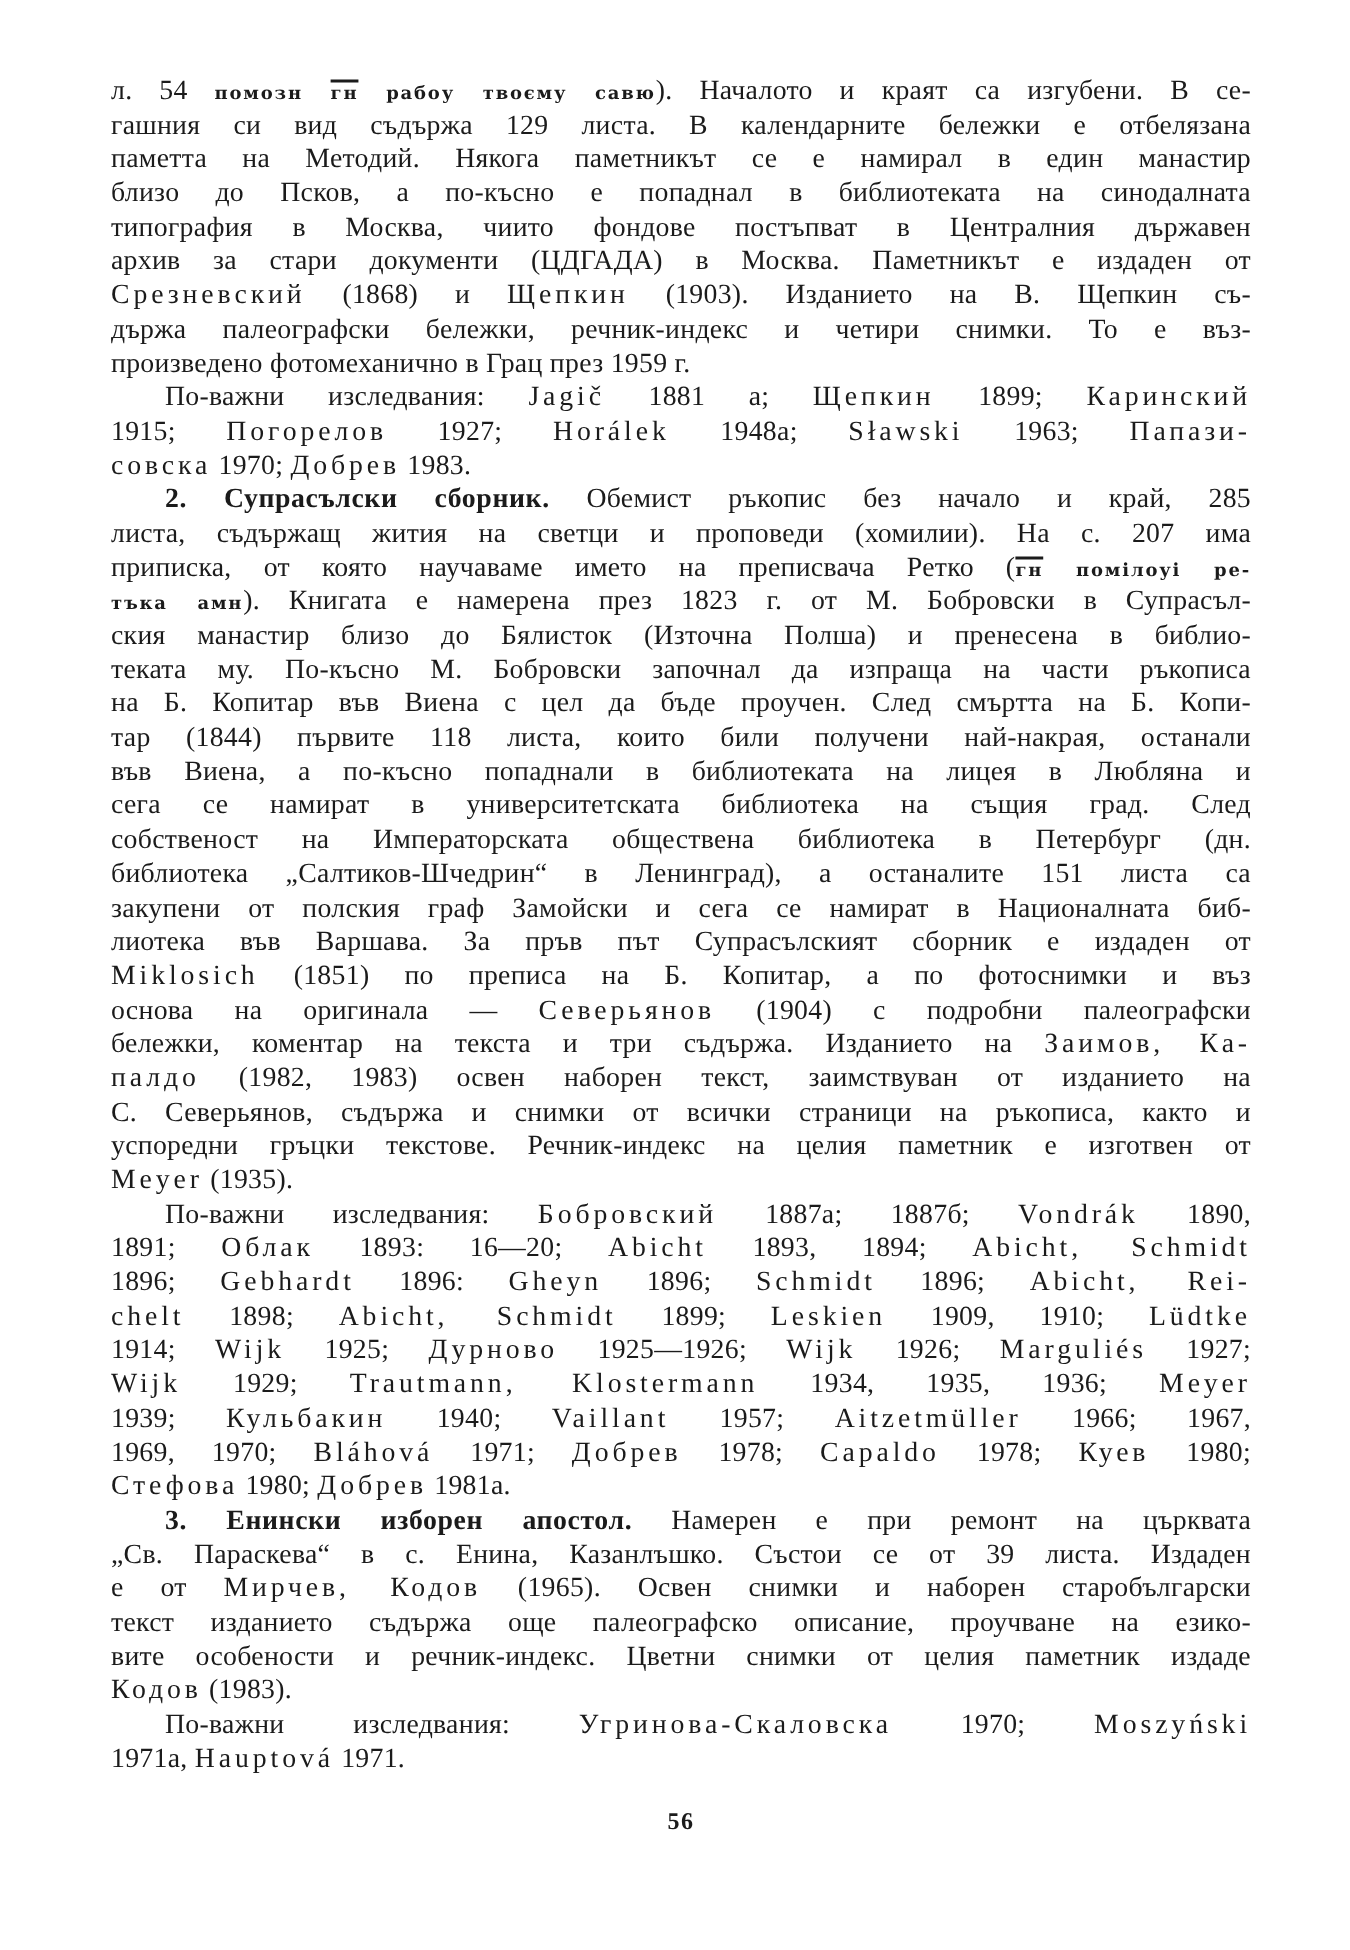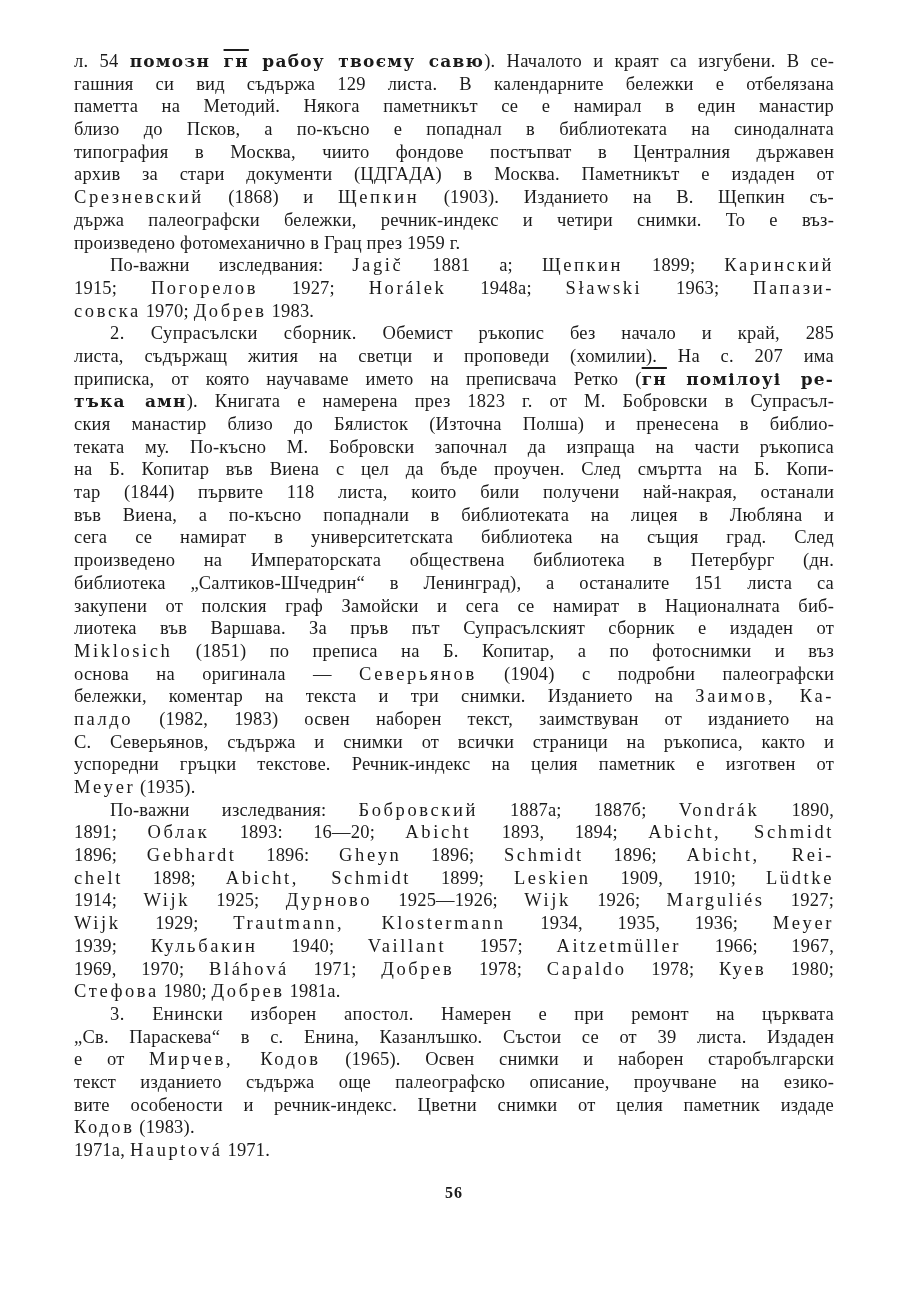--- a/index.html
+++ b/index.html
@@ -38,26 +38,26 @@
   
   .line.last {
     text-align: center;
     text-align-last: left;
   }
   
   .line.first { padding-left: 36px; }
   
   .sp { letter-spacing: 2.6px; }
   
-  .b { font-weight: normal; letter-spacing: 0.4px; }
+  .b { font-weight: bold; letter-spacing: 0.4px; }
   
   .ocs {
     font-family: "DejaVu Serif", serif;
     font-weight: bold;
-    font-size: 17px;
+    font-size: 12px;
     letter-spacing: 1.2px;
   }
   
   .tit { text-decoration: overline; text-decoration-thickness: 1.5px; }
   .page-number {
     margin-top: 22px;
     text-align: center;
     font-size: 16px;
     font-weight: bold;
     letter-spacing: 1px;
@@ -88,27 +88,27 @@
         <div class="line first"><span class="b">2. Супрасълски сборник.</span><span> Обемист ръкопис без начало и край, 285</span></div>
         <div class="line"><span>листа, съдържащ жития на светци и проповеди (хомилии). На с. 207 има</span></div>
         <div class="line"><span>приписка, от която научаваме името на преписвача Ретко (</span><span class="ocs tit">гн</span><span class="ocs"> помілоуі ре-</span></div>
         <div class="line"><span class="ocs">тъка амн</span><span>). Книгата е намерена през 1823 г. от М. Бобровски в Супрасъл-</span></div>
         <div class="line"><span>ския манастир близо до Бялисток (Източна Полша) и пренесена в библио-</span></div>
         <div class="line"><span>теката му. По-късно М. Бобровски започнал да изпраща на части ръкописа</span></div>
         <div class="line"><span>на Б. Копитар във Виена с цел да бъде проучен. След смъртта на Б. Копи-</span></div>
         <div class="line"><span>тар (1844) първите 118 листа, които били получени най-накрая, останали</span></div>
         <div class="line"><span>във Виена, а по-късно попаднали в библиотеката на лицея в Любляна и</span></div>
         <div class="line"><span>сега се намират в университетската библиотека на същия град. След</span></div>
-        <div class="line"><span>произведено на Императорската обществена библиотека в Петербург (дн.</span></div>
+        <div class="line"><span>собственост на Императорската обществена библиотека в Петербург (дн.</span></div>
         <div class="line"><span>библиотека „Салтиков-Шчедрин“ в Ленинград), а останалите 151 листа са</span></div>
         <div class="line"><span>закупени от полския граф Замойски и сега се намират в Националната биб-</span></div>
         <div class="line"><span>лиотека във Варшава. За пръв път Супрасълският сборник е издаден от</span></div>
         <div class="line"><span class="sp">Miklosich</span><span> (1851) по преписа на Б. Копитар, а по фотоснимки и въз</span></div>
         <div class="line"><span>основа на оригинала — </span><span class="sp">Северьянов</span><span> (1904) с подробни палеографски</span></div>
-        <div class="line"><span>бележки, коментар на текста и три снимки. Изданието на </span><span class="sp">Заимов, Ка-</span></div>
+        <div class="line"><span>бележки, коментар на текста и три съдържа. Изданието на </span><span class="sp">Заимов, Ка-</span></div>
         <div class="line"><span class="sp">палдо</span><span> (1982, 1983) освен наборен текст, заимствуван от изданието на</span></div>
         <div class="line"><span>С. Северьянов, съдържа и снимки от всички страници на ръкописа, както и</span></div>
         <div class="line"><span>успоредни гръцки текстове. Речник-индекс на целия паметник е изготвен от</span></div>
         <div class="line last"><span class="sp">Meyer</span><span> (1935).</span></div>
       </div>
       <div class="para">
         <div class="line first"><span>По-важни изследвания: </span><span class="sp">Бобровский</span><span> 1887а; 1887б; </span><span class="sp">Vondrák</span><span> 1890,</span></div>
         <div class="line"><span>1891; </span><span class="sp">Облак</span><span> 1893: 16—20; </span><span class="sp">Abicht</span><span> 1893, 1894; </span><span class="sp">Abicht, Schmidt</span></div>
         <div class="line"><span>1896; </span><span class="sp">Gebhardt</span><span> 1896: </span><span class="sp">Gheyn</span><span> 1896; </span><span class="sp">Schmidt</span><span> 1896; </span><span class="sp">Abicht, Rei-</span></div>
         <div class="line"><span class="sp">chelt</span><span> 1898; </span><span class="sp">Abicht, Schmidt</span><span> 1899; </span><span class="sp">Leskien</span><span> 1909, 1910; </span><span class="sp">Lüdtke</span></div>
@@ -120,17 +120,18 @@
       </div>
       <div class="para">
         <div class="line first"><span class="b">3. Енински изборен апостол.</span><span> Намерен е при ремонт на църквата</span></div>
         <div class="line"><span>„Св. Параскева“ в с. Енина, Казанлъшко. Състои се от 39 листа. Издаден</span></div>
         <div class="line"><span>е от </span><span class="sp">Мирчев, Кодов</span><span> (1965). Освен снимки и наборен старобългарски</span></div>
         <div class="line"><span>текст изданието съдържа още палеографско описание, проучване на езико-</span></div>
         <div class="line"><span>вите особености и речник-индекс. Цветни снимки от целия паметник издаде</span></div>
         <div class="line last"><span class="sp">Кодов</span><span> (1983).</span></div>
       </div>
       <div class="para">
+        <div class="line first"><span>По-важни изследвания: </span><span class="sp">Угринова-Скаловска</span><span> 1970; </span><span class="sp">Moszyński</span></div>
         <div class="line last"><span>1971а, </span><span class="sp">Hauptová</span><span> 1971.</span></div>
       </div>
     </div>
   <div class="page-number">56</div>
 </div>
 
 </body></html>

